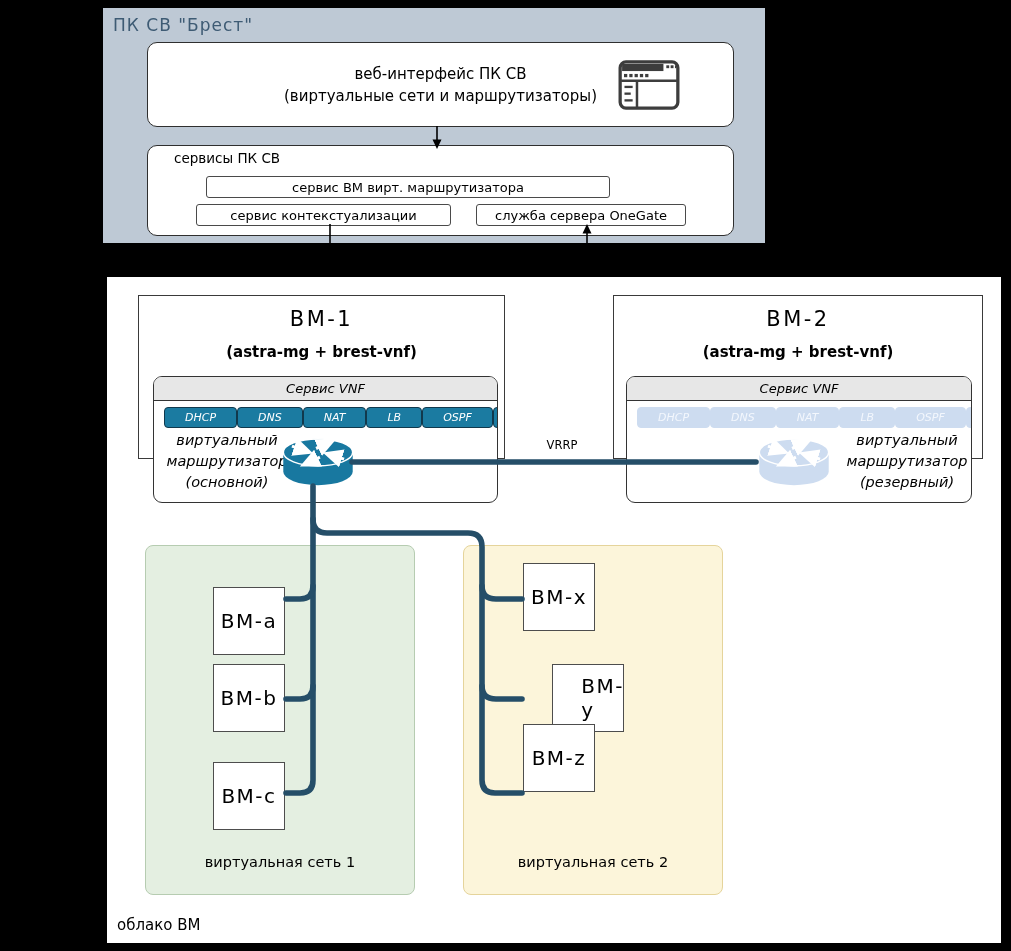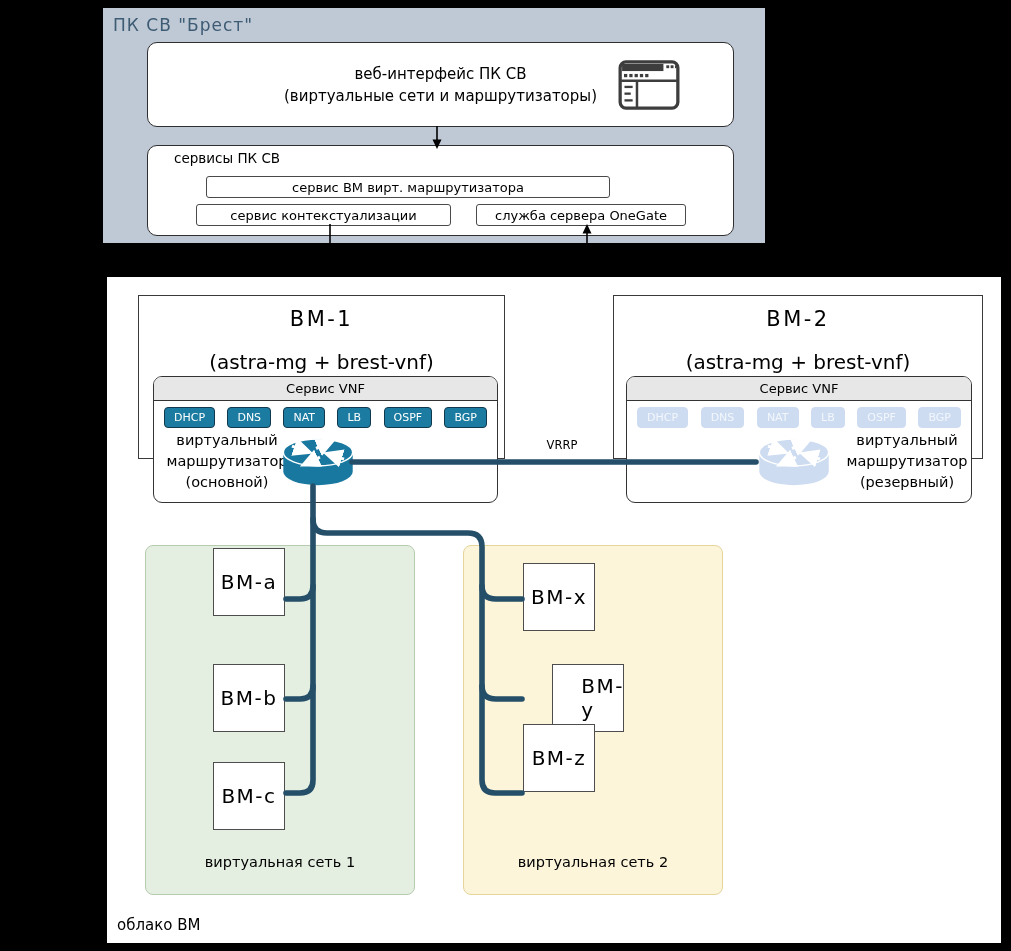--- a/index.html
+++ b/index.html
@@ -18,26 +18,26 @@
   .services-title{position:absolute;left:26px;top:4px;font-size:13.5px;}
   .svc{position:absolute;background:#fff;border:1px solid #4a4a4a;border-radius:3px;font-size:13px;
        display:flex;align-items:center;justify-content:center;height:22px;box-sizing:border-box;}
 
   
   .cloud{position:absolute;left:105px;top:275px;width:894px;height:666px;background:#fff;border:2px solid #000;}
   .cloud-label{position:absolute;left:117px;top:916px;font-size:15px;}
 
   .vmbox{position:absolute;width:367px;height:164px;background:#fff;border:1.5px solid #3a3a3a;box-sizing:border-box;}
   .vm-title{margin-top:11px;text-align:center;font-size:21px;letter-spacing:2.5px;}
-  .vm-sub{text-align:center;font-size:20px;margin-top:19px;}
-  .vnf{position:absolute;background:#fff;border:1.3px solid #333;border-radius:9px;overflow:hidden;box-sizing:border-box;}
+  .vm-sub{text-align:center;font-size:15px;margin-top:12px;font-weight:bold;}
+  .vnf{position:absolute;background:#fff;border:1.3px solid #333;border-radius:9px;overflow:hidden;box-sizing:border-box;font-style:italic;}
   .vnf-header{height:23px;background:#e7e7e7;border-bottom:1.3px solid #333;display:flex;
               align-items:center;justify-content:center;font-size:13px;}
   .badges{display:flex;justify-content:space-between;padding:0 10px;margin-top:6px;}
-  .badge{height:19px;padding:0 9px;border-radius:4px;background:#1b7ba1;border:1.5px solid #11394d;
+  .badge{height:19px;padding:0 20px;border-radius:4px;background:#1b7ba1;border:1.5px solid #11394d;
          color:#fff;font-size:11px;display:flex;align-items:center;box-sizing:content-box;}
   .badge.faded{background:#cddcf0;border-color:#cddcf0;color:#f3f7fd;}
   .rlabel{position:absolute;font-size:14.5px;line-height:21px;text-align:center;}
   .router{position:absolute;}
 
   .vrrp{position:absolute;left:527px;top:438px;width:70px;text-align:center;font-size:11.5px;}
 
   .net{position:absolute;width:270px;height:350px;border-radius:8px;box-sizing:border-box;}
   .net1{left:145px;top:545px;background:#e4efe1;border:1px solid #b6ccb1;}
   .net2{left:463px;top:545px;width:260px;background:#fcf5da;border:1px solid #e5d49b;}
@@ -158,21 +158,21 @@
         <div>(резервный)</div>
       </div>
     </div>
   </div>
 
   <div class="vrrp">VRRP</div>
 
   <div class="net net1">
     <div class="net-label">виртуальная сеть 1</div>
   </div>
-  <div class="netvm" style="left:213px;top:548px;">ВМ-a</div>
+  <div class="netvm" style="left:213px;top:587px;">ВМ-a</div>
   <div class="netvm" style="left:213px;top:664px;">ВМ-b</div>
   <div class="netvm" style="left:213px;top:762px;">ВМ-c</div>
 
   <div class="net net2">
     <div class="net-label">виртуальная сеть 2</div>
   </div>
   <div class="netvm" style="left:523px;top:563px;">ВМ-x</div>
   <div class="netvm" style="left:552px;top:664px;padding-left:29px;">ВМ-y</div>
   <div class="netvm" style="left:523px;top:724px;">ВМ-z</div>
 

